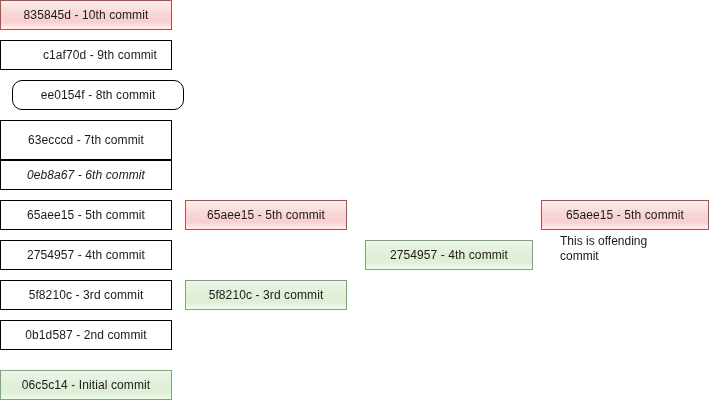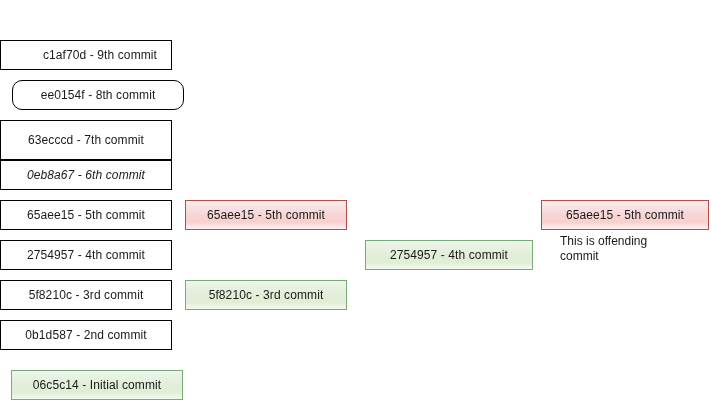--- a/index.html
+++ b/index.html
@@ -51,20 +51,23 @@
     font-size: 12px;
     line-height: 15px;
     color: #1a1a1a;
     white-space: pre-line;
   }
 </style>
 </head>
 <body>
 
 <div id="canvas">
+    <div class="commit-box bad" style="left: 0px; top: 0px; width: 172px; height: 30px;">
+      <span>835845d - 10th commit</span>
+    </div>
     <div class="commit-box plain" style="left: 0px; top: 40px; width: 172px; height: 30px; padding-left: 28px;">
       <span>c1af70d - 9th commit</span>
     </div>
     <div class="commit-box plain" style="left: 12px; top: 80px; width: 172px; height: 30px; border-radius: 10px;">
       <span>ee0154f - 8th commit</span>
     </div>
     <div class="commit-box plain" style="left: 0px; top: 120px; width: 172px; height: 40px;">
       <span>63ecccd - 7th commit</span>
     </div>
     <div class="commit-box plain" style="left: 0px; top: 160px; width: 172px; height: 30px; font-style: italic;">
@@ -75,21 +78,21 @@
     </div>
     <div class="commit-box plain" style="left: 0px; top: 240px; width: 172px; height: 30px;">
       <span>2754957 - 4th commit</span>
     </div>
     <div class="commit-box plain" style="left: 0px; top: 280px; width: 172px; height: 30px;">
       <span>5f8210c - 3rd commit</span>
     </div>
     <div class="commit-box plain" style="left: 0px; top: 320px; width: 172px; height: 30px;">
       <span>0b1d587 - 2nd commit</span>
     </div>
-    <div class="commit-box good" style="left: 0px; top: 370px; width: 172px; height: 30px; margin-left: 11px;">
+    <div class="commit-box good" style="left: 0px; top: 370px; width: 172px; height: 30px;">
       <span>06c5c14 - Initial commit</span>
     </div>
     <div class="commit-box bad" style="left: 185px; top: 200px; width: 162px; height: 30px;">
       <span>65aee15 - 5th commit</span>
     </div>
     <div class="commit-box good" style="left: 185px; top: 280px; width: 162px; height: 30px;">
       <span>5f8210c - 3rd commit</span>
     </div>
     <div class="commit-box good" style="left: 365px; top: 240px; width: 168px; height: 30px;">
       <span>2754957 - 4th commit</span>

